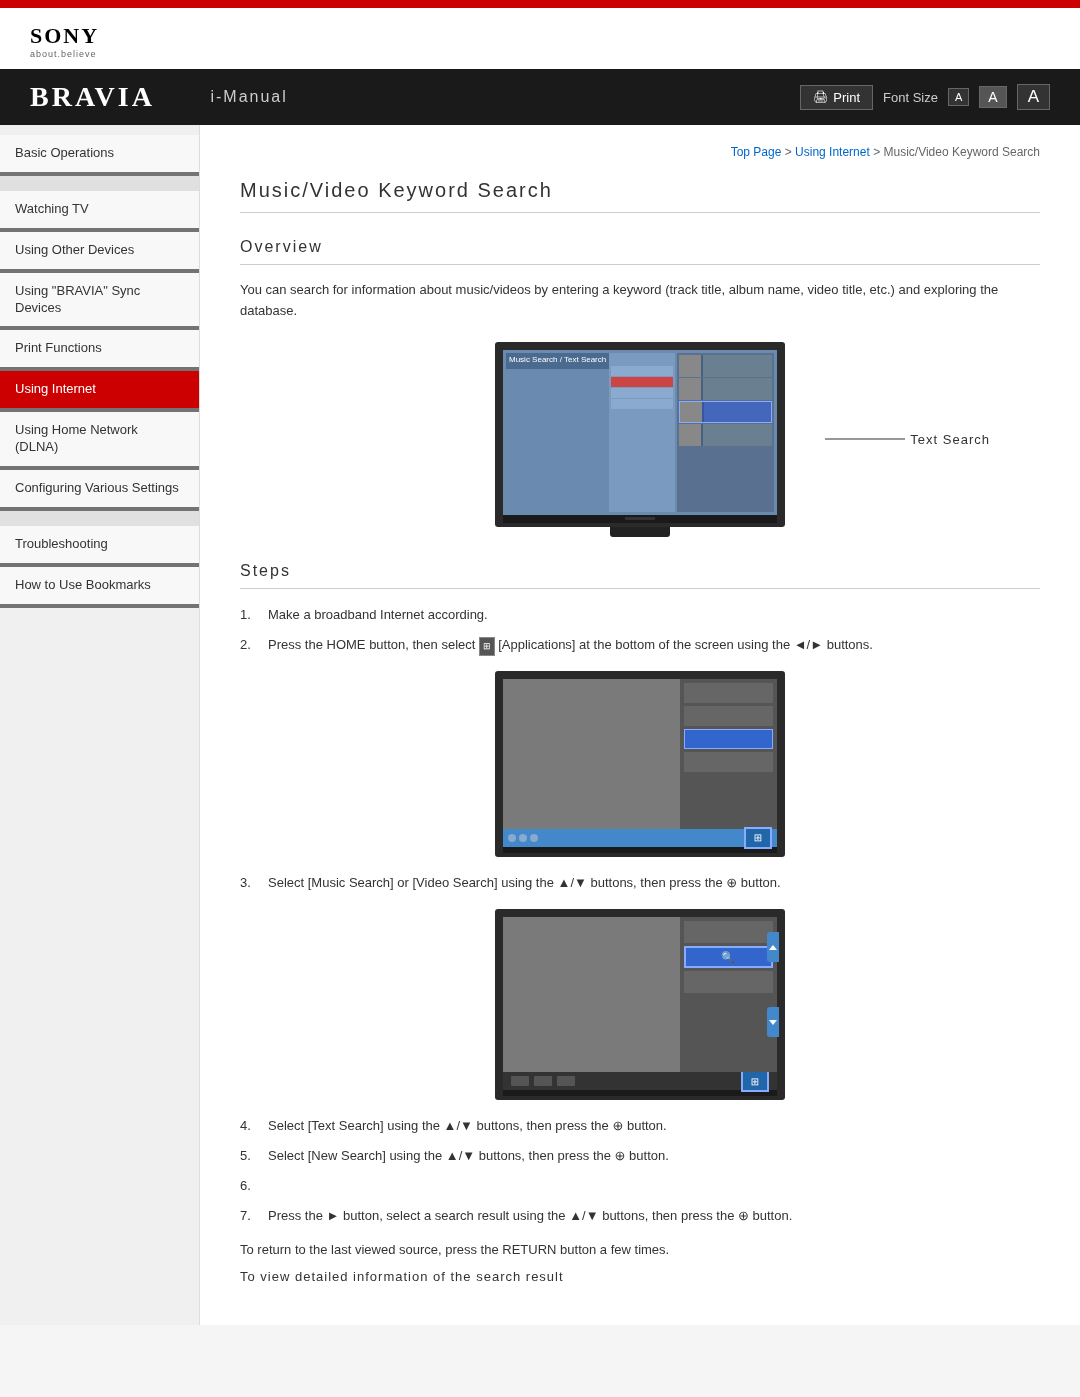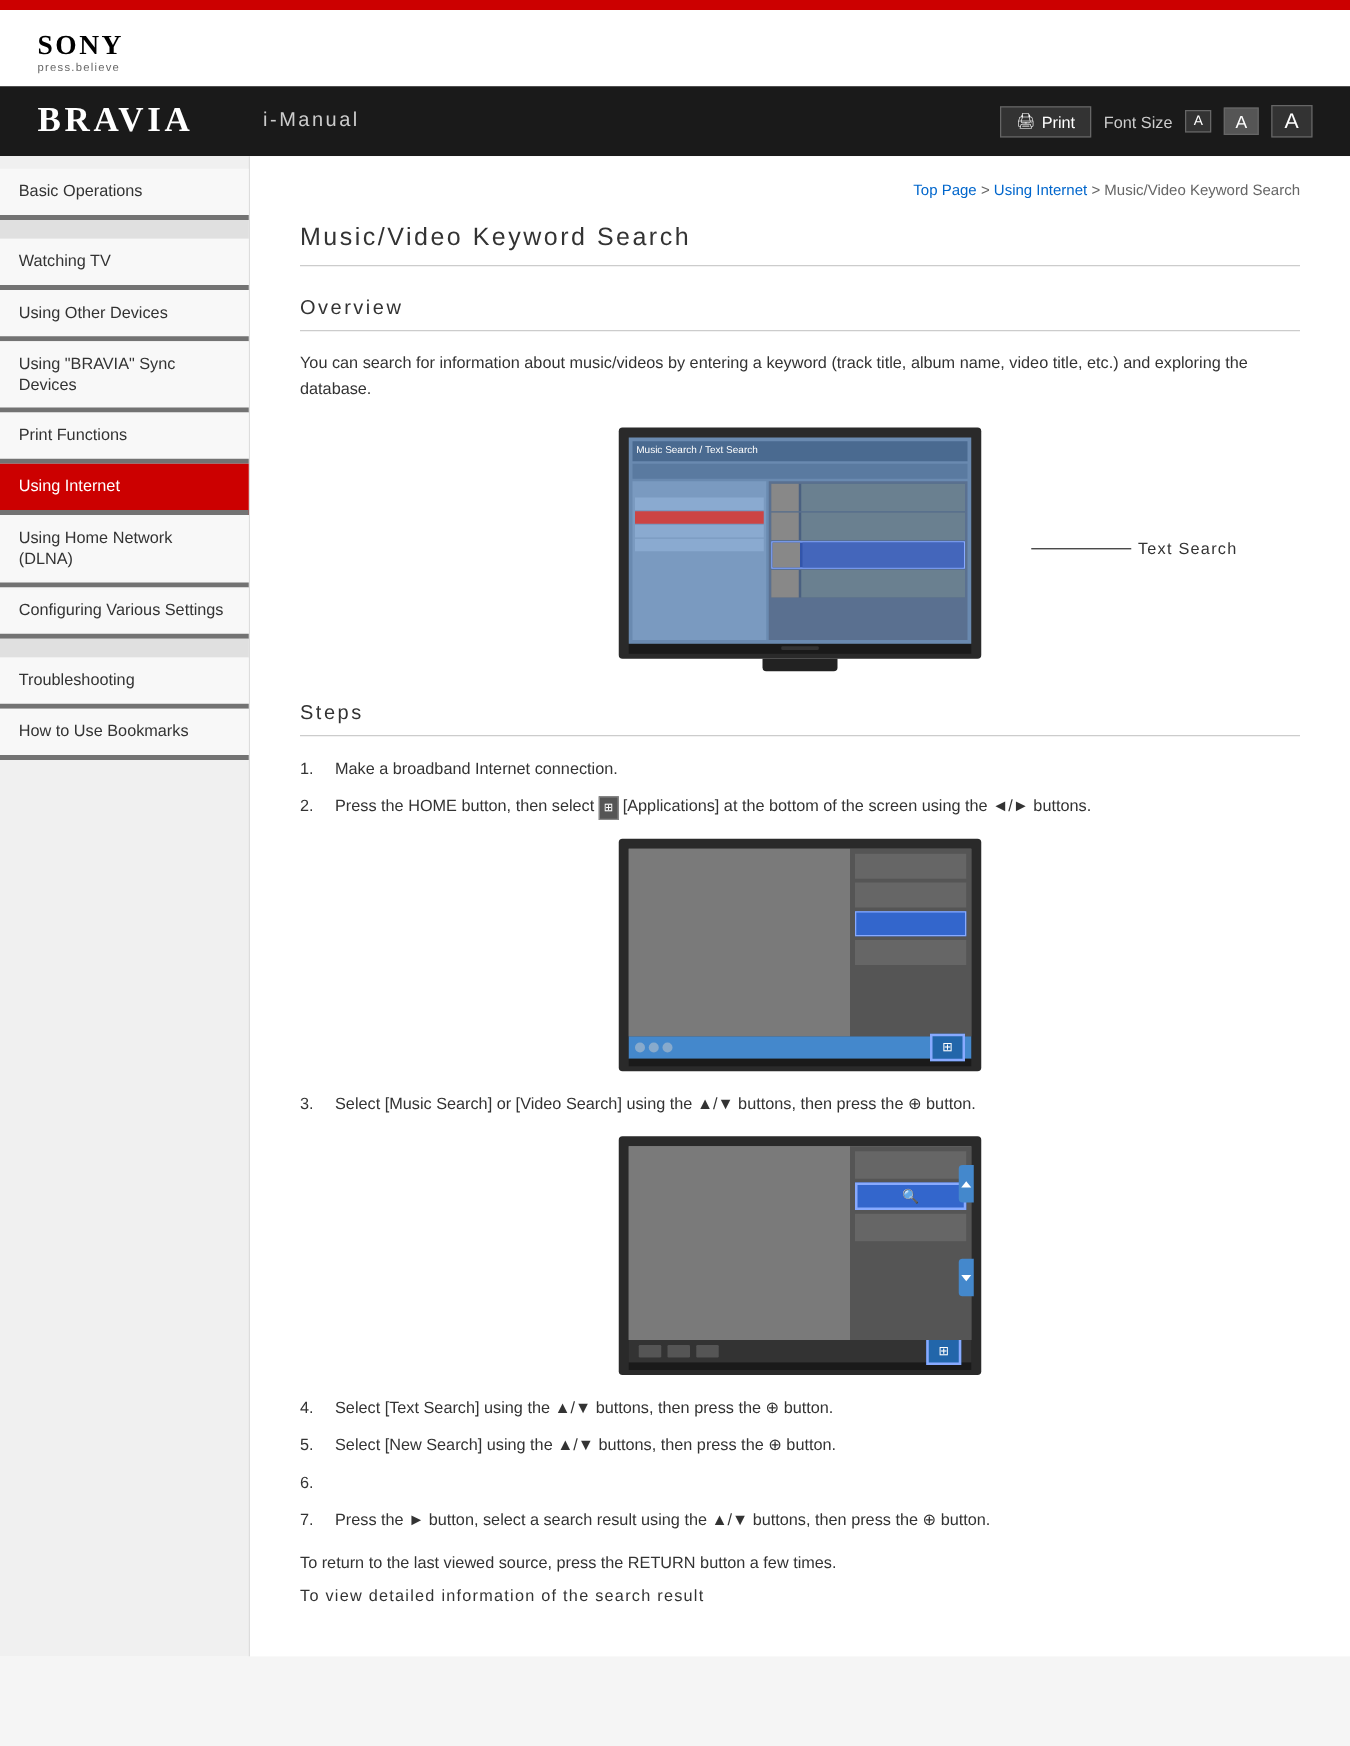--- a/index.html
+++ b/index.html
@@ -69,21 +69,21 @@
     
     .print-icon { font-size: 12px; }
   </style>
 </head>
 <body>
 
 <div class="top-bar"></div>
 
 <div class="sony-area">
   <div class="sony-logo">SONY</div>
-  <div class="sony-tagline">press.believe</div>
+  <div class="sony-tagline">about.believe</div>
 </div>
 
 <div class="header">
   <div class="header-left">
     <span class="bravia-logo">BRAVIA</span>
     <span class="header-divider">&nbsp;</span>
     <span class="imanual-text">i-Manual</span>
   </div>
   <div class="header-right">
     <button class="print-btn">
@@ -128,21 +128,21 @@
 
     <h2 class="section-header">Overview</h2>
     <p class="overview-text">You can search for information about music/videos by entering a keyword (track title, album name, video title, etc.) and exploring the database.</p>
 
     <div class="screenshot-container" style="position:relative; display:flex; justify-content:center; align-items:center; margin:20px 0;">
 
       <div style="position:relative;">
         <div style="background:#2a2a2a; padding:8px 8px 4px; border-radius:3px; width:290px;">
           <div style="background:#888; height:165px; display:flex; position:relative;">
 
-            <div style="flex:1.6; background:#6a8ab0; display:flex; flex-direction:column; padding:3px;">
+            <div style="flex:1.6; background:#6a8ab0; display:flex; flex-direction:row; padding:3px;">
               <div style="background:#4a6a90; height:16px; margin-bottom:2px; font-size:8px; color:white; padding:2px 3px;">Music Search / Text Search</div>
               <div style="background:#5a7aa0; height:12px; margin-bottom:2px;"></div>
               <div style="flex:1; display:flex; gap:2px;">
                 <div style="flex:1; background:#7a9ac0; display:flex; flex-direction:column; gap:1px; padding:2px;">
                   <div style="background:#8aaa d0; height:10px;"></div>
                   <div style="background:#8aaad0; height:10px;"></div>
                   <div style="background:#cc4444; height:10px;"></div>
                   <div style="background:#8aaad0; height:10px;"></div>
                   <div style="background:#8aaad0; height:10px;"></div>
                 </div>
@@ -178,21 +178,21 @@
         <div style="width:80px; height:1px; background:#333;"></div>
         <span style="font-size:13px; color:#333; letter-spacing:1px; white-space:nowrap;">Text Search</span>
       </div>
     </div>
 
     <h2 class="section-header">Steps</h2>
 
     <div class="steps-list">
       <div class="step-item">
         <span class="step-num">1.</span>
-        <span>Make a broadband Internet connection.</span>
+        <span>Make a broadband Internet according.</span>
       </div>
       <div class="step-item">
         <span class="step-num">2.</span>
         <span>Press the HOME button, then select <span style="display:inline-block; background:#555; color:white; font-size:9px; padding:1px 3px; border:1px solid #888;">⊞</span> [Applications] at the bottom of the screen using the ◄/► buttons.</span>
       </div>
     </div>
 
     <div class="screenshot-container" style="margin:15px 0;">
       <div style="background:#2a2a2a; padding:8px 8px 4px; border-radius:3px; width:290px;">
         <div style="background:#888; height:150px; display:flex;">

